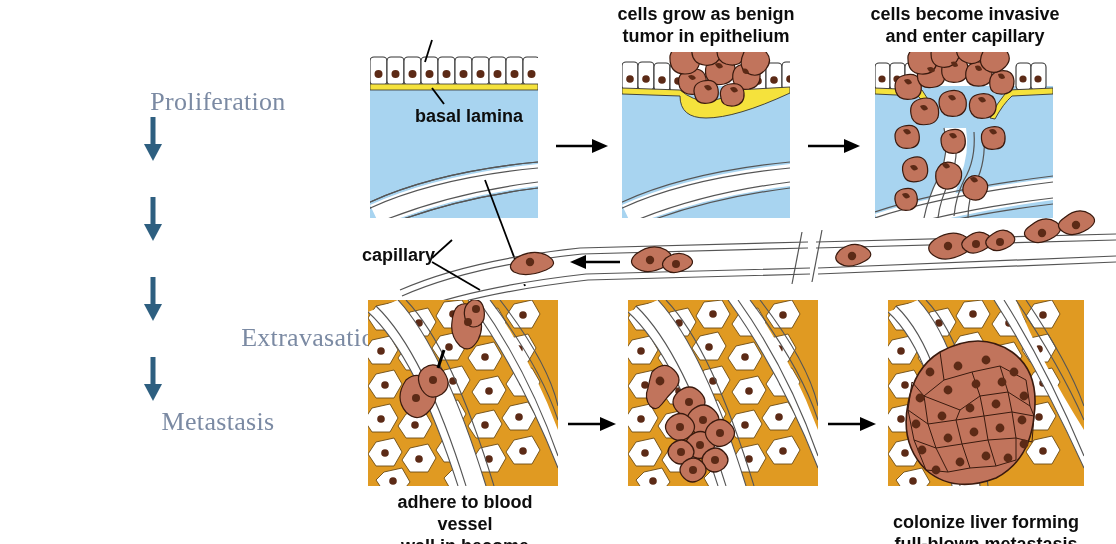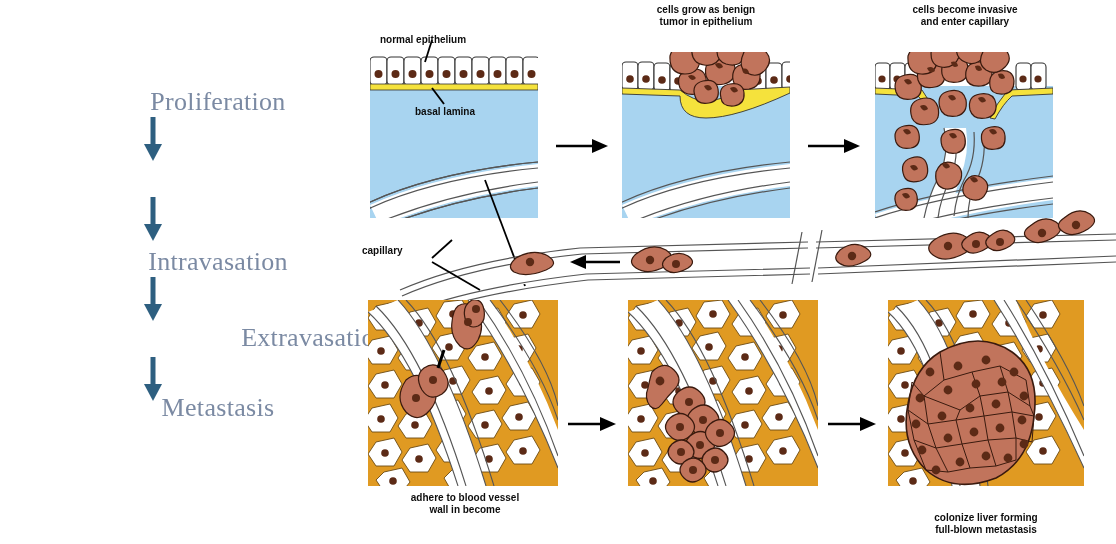--- a/index.html
+++ b/index.html
@@ -13,21 +13,21 @@
     position:absolute;left:0;width:340px;text-align:center;
     font-family:"Liberation Serif",serif;
     font-size:26px;color:#7b8aa3;letter-spacing:.3px;white-space:nowrap;padding-left:48px;
   }
   .flow-arrow{position:absolute;left:0;width:340px;height:54px;}
 
   
   #diagram{position:absolute;left:340px;top:0;width:776px;height:544px;}
 
   .cap-text{
-    position:absolute;font-size:10px;font-weight:bold;color:#0d0d0d;
+    position:absolute;font-size:18px;font-weight:bold;color:#0d0d0d;
     line-height:1.22;text-align:center;white-space:pre-line;
   }
   .cap-left{text-align:left;}
 </style>
 </head>
 <body>
 
 <div class="stage">
 
   <div id="flow">
@@ -36,33 +36,32 @@
     <svg class="flow-arrow" style="top:112px;" viewBox="0 0 340 54">
       <line x1="153" y1="5" x2="153" y2="37" stroke="#2e5f80" stroke-width="5"></line>
       <polygon points="153,49 144,32 162,32" fill="#2e5f80"></polygon>
     </svg>
 
     <svg class="flow-arrow" style="top:192px;" viewBox="0 0 340 54">
       <line x1="153" y1="5" x2="153" y2="37" stroke="#2e5f80" stroke-width="5"></line>
       <polygon points="153,49 144,32 162,32" fill="#2e5f80"></polygon>
     </svg>
 
-    <div class="flow-label" style="top:247px;">Intravasation</div>
     <svg class="flow-arrow" style="top:272px;" viewBox="0 0 340 54">
       <line x1="153" y1="5" x2="153" y2="37" stroke="#2e5f80" stroke-width="5"></line>
       <polygon points="153,49 144,32 162,32" fill="#2e5f80"></polygon>
     </svg>
 
     <div class="flow-label" style="top:323px;text-align:right;">Extravasation</div>
     <svg class="flow-arrow" style="top:352px;" viewBox="0 0 340 54">
       <line x1="153" y1="5" x2="153" y2="37" stroke="#2e5f80" stroke-width="5"></line>
       <polygon points="153,49 144,32 162,32" fill="#2e5f80"></polygon>
     </svg>
 
-    <div class="flow-label" style="top:393px;">Metastasis</div>
+    <div class="flow-label" style="top:407px;">Metastasis</div>
   </div>
 
   <div id="diagram">
 
     <svg width="776" height="544" viewBox="0 0 776 544">
       <defs>
         <clipPath id="cpA">
             <rect x="30" y="52" width="168" height="166"></rect>
           </clipPath>
         <clipPath id="cpB">
@@ -661,21 +660,20 @@
         <line x1="228" y1="424" x2="264" y2="424" stroke="#000" stroke-width="2.6"></line>
         <polygon points="276,424 260,417 260,431" fill="#000"></polygon>
       </g>
       <g>
         <line x1="488" y1="424" x2="524" y2="424" stroke="#000" stroke-width="2.6"></line>
         <polygon points="536,424 520,417 520,431" fill="#000"></polygon>
       </g>
     </svg>
 
     
-    <div class="cap-text cap-left" style="left:40px;top:34px;width:200px;">normal epithelium</div>
 
     <div class="cap-text cap-left" style="left:75px;top:106px;width:160px;">basal lamina</div>
 
     <div class="cap-text" style="left:276px;top:4px;width:180px;">cells grow as benign
 tumor in epithelium</div>
 
     <div class="cap-text" style="left:530px;top:4px;width:190px;">cells become invasive
 and enter capillary</div>
 
     <div class="cap-text cap-left" style="left:22px;top:245px;width:90px;">capillary</div>

